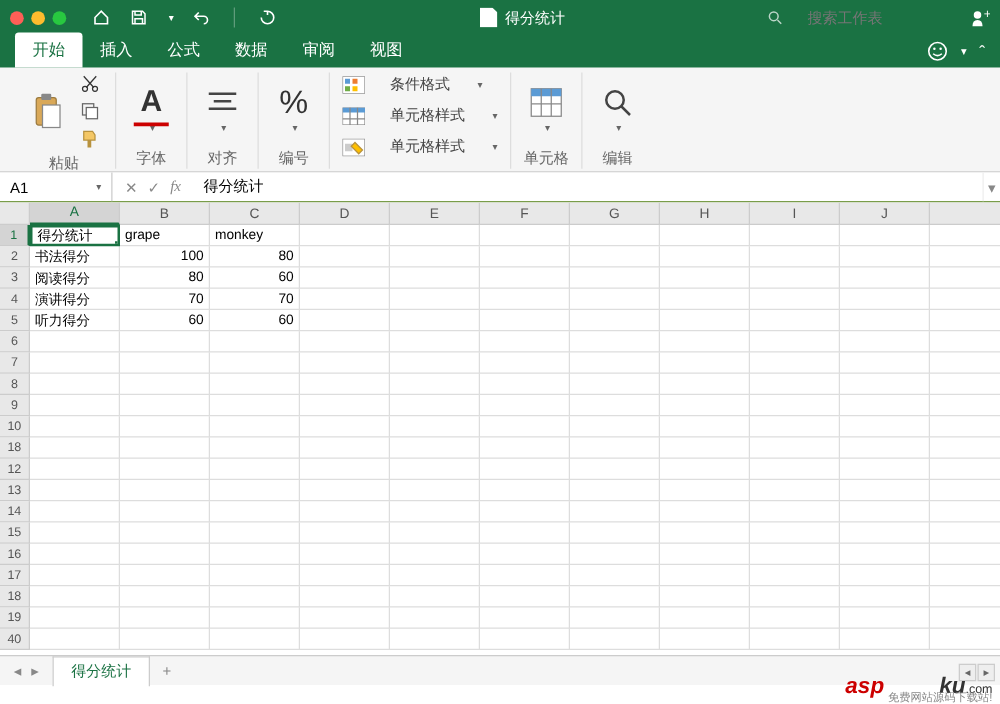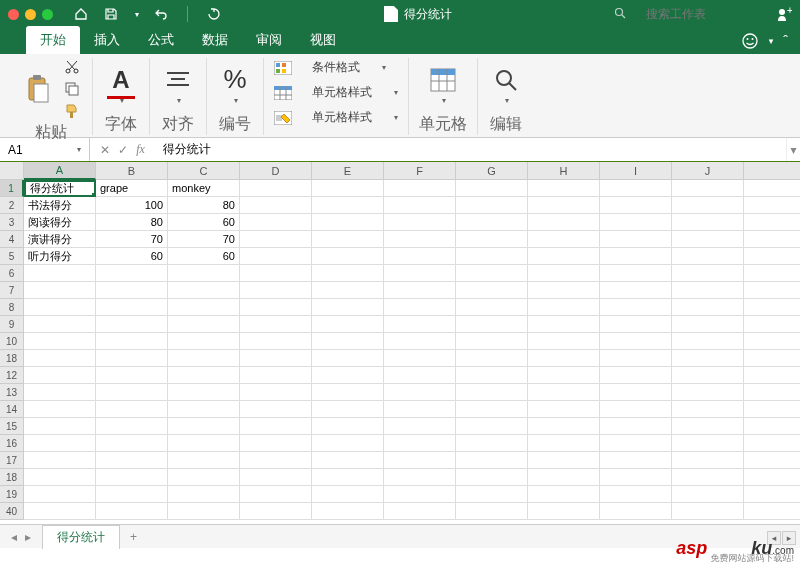--- a/index.html
+++ b/index.html
@@ -10,36 +10,36 @@
 .traffic-lights { display: flex; gap: 6px; margin-right: 20px; }
 .tl { width: 11px; height: 11px; border-radius: 50%; }
 .tl.red { background: #ff5f57; }
 .tl.yellow { background: #febc2e; }
 .tl.green { background: #28c840; }
 .qat { display: flex; gap: 14px; align-items: center; }
 .qat-icon { width: 16px; height: 16px; display: flex; align-items: center; justify-content: center; }
 .qat-sep { width: 1px; height: 16px; background: rgba(255,255,255,0.3); margin: 0 4px; }
 .title-center { flex: 1; display: flex; justify-content: center; align-items: center; gap: 6px; }
 .doc-icon { width: 14px; height: 16px; background: #fff; clip-path: polygon(0 0, 70% 0, 100% 25%, 100% 100%, 0 100%); }
-.search-wrap { display: flex; align-items: flex-start; gap: 20px; color: rgba(255,255,255,0.7); font-size: 12px; }
+.search-wrap { display: flex; align-items: center; gap: 20px; color: rgba(255,255,255,0.7); font-size: 12px; }
 .search-field { background: transparent; border: none; color: rgba(255,255,255,0.7); width: 100px; font-size: 12px; }
 .right-icons { display: flex; gap: 12px; align-items: center; margin-left: 30px; }
 
 
-.tabbar { height: 26px; background: #1a7243; display: flex; align-items: flex-end; padding-left: 26px; position: relative; }
+.tabbar { height: 26px; background: #1a7243; display: flex; align-items: flex-end; padding-left: 12px; position: relative; }
 .tab { padding: 5px 14px; font-size: 13px; color: #fff; cursor: pointer; }
 .tab.active { background: #fff; color: #1a7243; border-radius: 3px 3px 0 0; }
 .tabbar-right { position: absolute; right: 12px; top: 4px; display: flex; gap: 10px; align-items: center; color: #fff; }
 
 
 .ribbon { height: 84px; background: #f5f5f5; border-bottom: 1px solid #ccc; display: flex; padding: 4px 10px 2px; }
 .rgroup { display: flex; flex-direction: column; align-items: center; padding: 0 10px; border-right: 1px solid #ddd; justify-content: space-between; }
 .rgroup:last-child { border-right: none; }
 .rgroup-body { flex: 1; display: flex; align-items: center; gap: 6px; }
-.rgroup-label { font-size: 16px; color: #666; margin-top: 2px; }
+.rgroup-label { font-size: 12px; color: #666; margin-top: 2px; }
 .big-btn { display: flex; flex-direction: column; align-items: center; gap: 2px; padding: 2px 4px; cursor: pointer; }
 .big-btn-icon { width: 28px; height: 28px; display: flex; align-items: center; justify-content: center; }
 .small-col { display: flex; flex-direction: column; gap: 4px; }
 .small-btn { width: 20px; height: 18px; display: flex; align-items: center; justify-content: center; cursor: pointer; }
 .fmt-row { display: flex; align-items: center; gap: 20px; font-size: 12px; color: #444; cursor: pointer; padding: 1px 0; }
 .fmt-icon { width: 18px; height: 14px; }
 .dd-arrow { font-size: 8px; color: #666; margin-left: 2px; }
 
 
 .fbar { height: 24px; border-bottom: 1px solid #4d7c0f; display: flex; align-items: center; background: #fff; font-size: 12px; }

